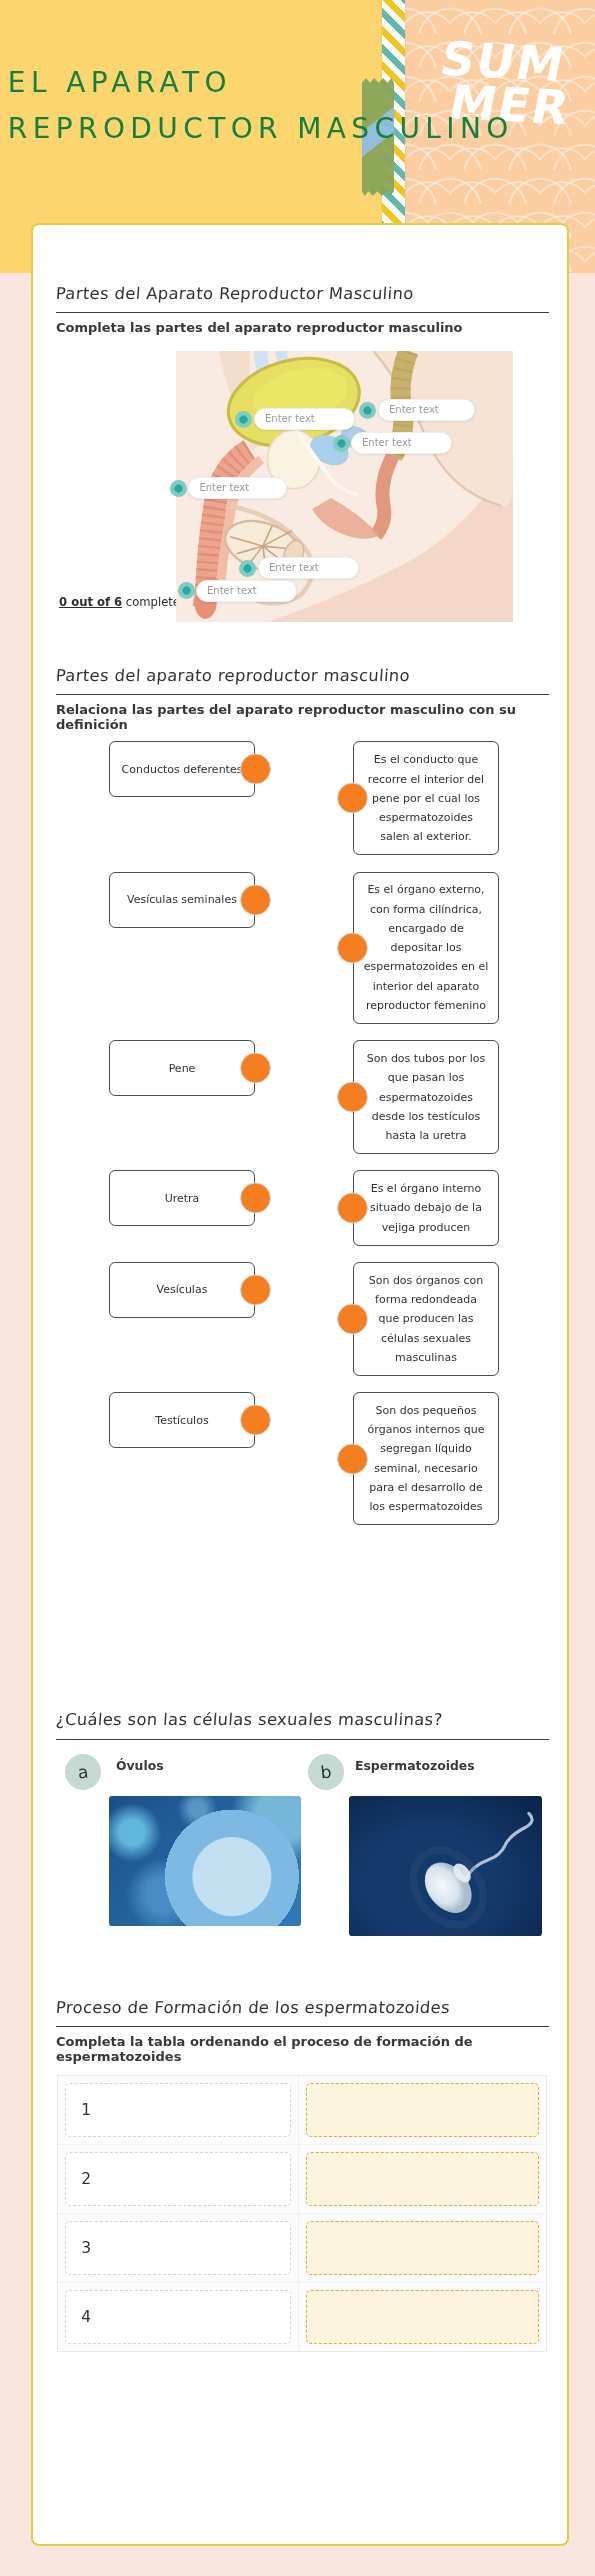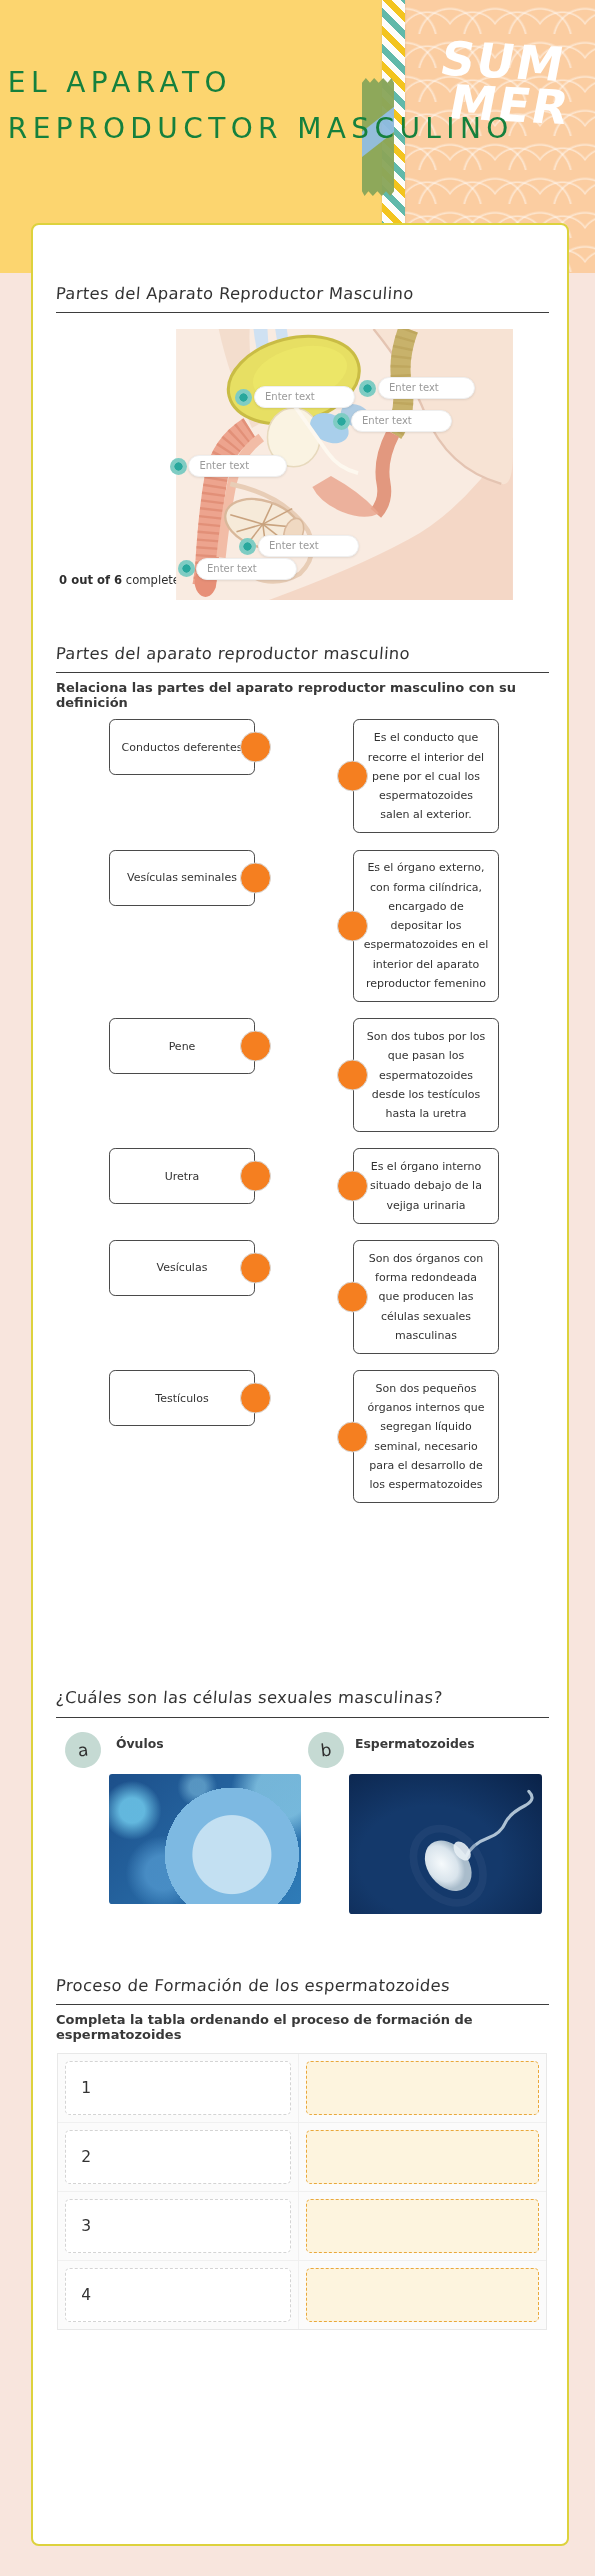--- a/index.html
+++ b/index.html
@@ -65,21 +65,21 @@
     background:radial-gradient(circle,#29a89d 0 3.9px,#7fccc3 4.3px 8.5px);
   }
   .diagram-input{
     position:absolute;height:22px;box-sizing:border-box;
     background:#fff;border:0.8px solid #efefef;border-radius:11px;
     box-shadow:0 0.8px 2.3px rgba(0,0,0,.10);
     font-family:"DejaVu Sans", sans-serif;font-size:10px;color:#777;padding:0 10px;outline:none;
   }
   .diagram-input::placeholder{color:#9a9a9a;}
   .progress{font-size:11.6px;color:#2e2e2e;margin:3.1px 0 0 3.1px;}
-  .progress b{font-weight:700;}
+  .progress b{font-weight:700;text-decoration:underline;}
   
   .pairs{margin-top:9.3px;}
   .pair-row{display:flex;align-items:flex-start;margin-left:53px;margin-bottom:16.3px;}
   .term-wrap,.def-wrap{position:relative;width:146px;box-sizing:border-box;}
   .def-wrap{margin-left:98px;}
   .match-box{
     box-sizing:border-box;width:146px;background:#fff;
     border:1.2px solid #4a4a4a;border-radius:6.2px;
     font-size:11px;color:#333;line-height:1.75;text-align:center;padding:7.8px 9.3px;
   }
@@ -149,20 +149,21 @@
   <h1 class="main-title">
     <span>EL APARATO</span>
     <span>REPRODUCTOR MASCULINO</span>
   </h1>
 </div>
 
 <div class="card">
 
   <div class="hand-title sec1-title">Partes del Aparato Reproductor Masculino</div>
   <hr class="rule">
+  <div class="instruction">Completa las partes del aparato reproductor masculino</div>
 
   <div class="diagram-wrap">
     <svg width="337" height="271" viewBox="0 0 435 350">
       <rect width="435" height="350" fill="#f9ebe1"></rect>
 
       <path d="M120,350 Q230,310 300,272 Q370,235 435,140 L435,350 Z" fill="#f4d7c6"></path>
 
       <path d="M255,0 Q300,55 322,110 Q350,180 420,200 Q435,205 435,160 L435,0 Z" fill="#f7e3d4"></path>
       <path d="M255,0 Q300,55 322,110 Q350,180 420,200" fill="none" stroke="#e4c4b2" stroke-width="3"></path>
 
@@ -261,21 +262,21 @@
         <span class="dot dot-left"></span>
       </div>
     </div>
 
     <div class="pair-row">
       <div class="term-wrap">
         <div class="match-box term-box">Uretra</div>
         <span class="dot dot-right"></span>
       </div>
       <div class="def-wrap">
-        <div class="match-box">Es el órgano interno situado debajo de la vejiga urinaria</div>
+        <div class="match-box">Es el órgano interno situado debajo de la vejiga producen</div>
         <span class="dot dot-left"></span>
       </div>
     </div>
 
     <div class="pair-row">
       <div class="term-wrap">
         <div class="match-box term-box">Vesículas</div>
         <span class="dot dot-right"></span>
       </div>
       <div class="def-wrap">

